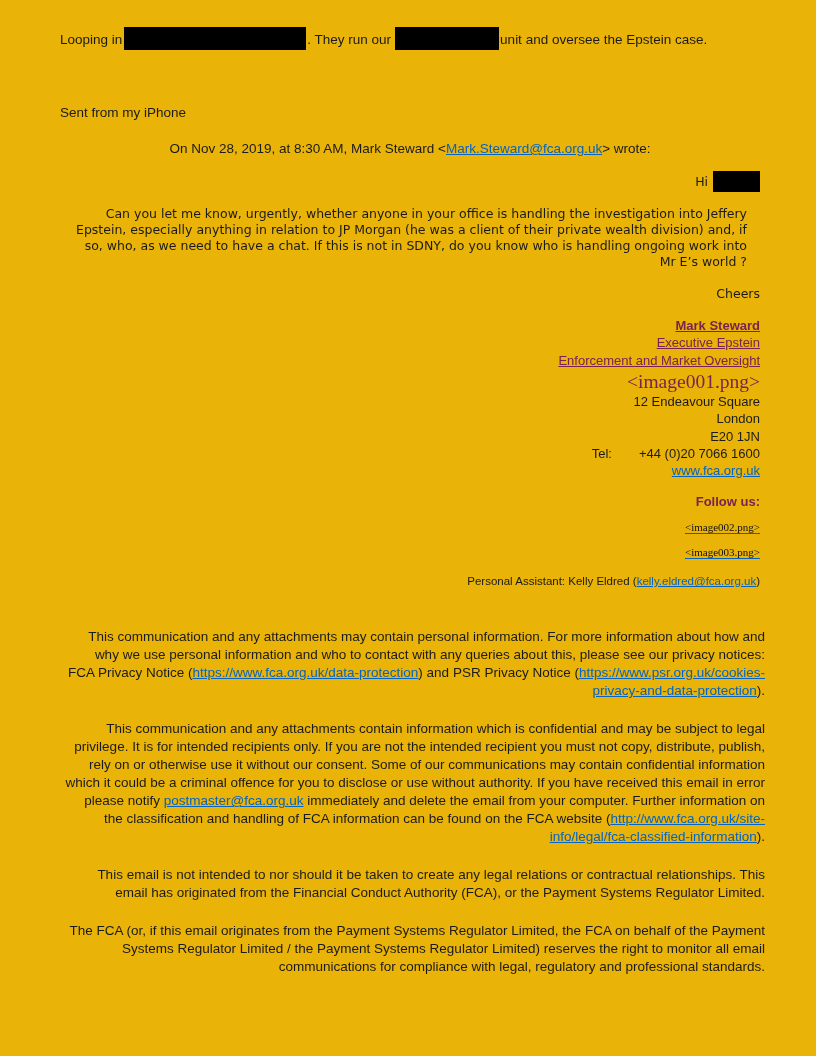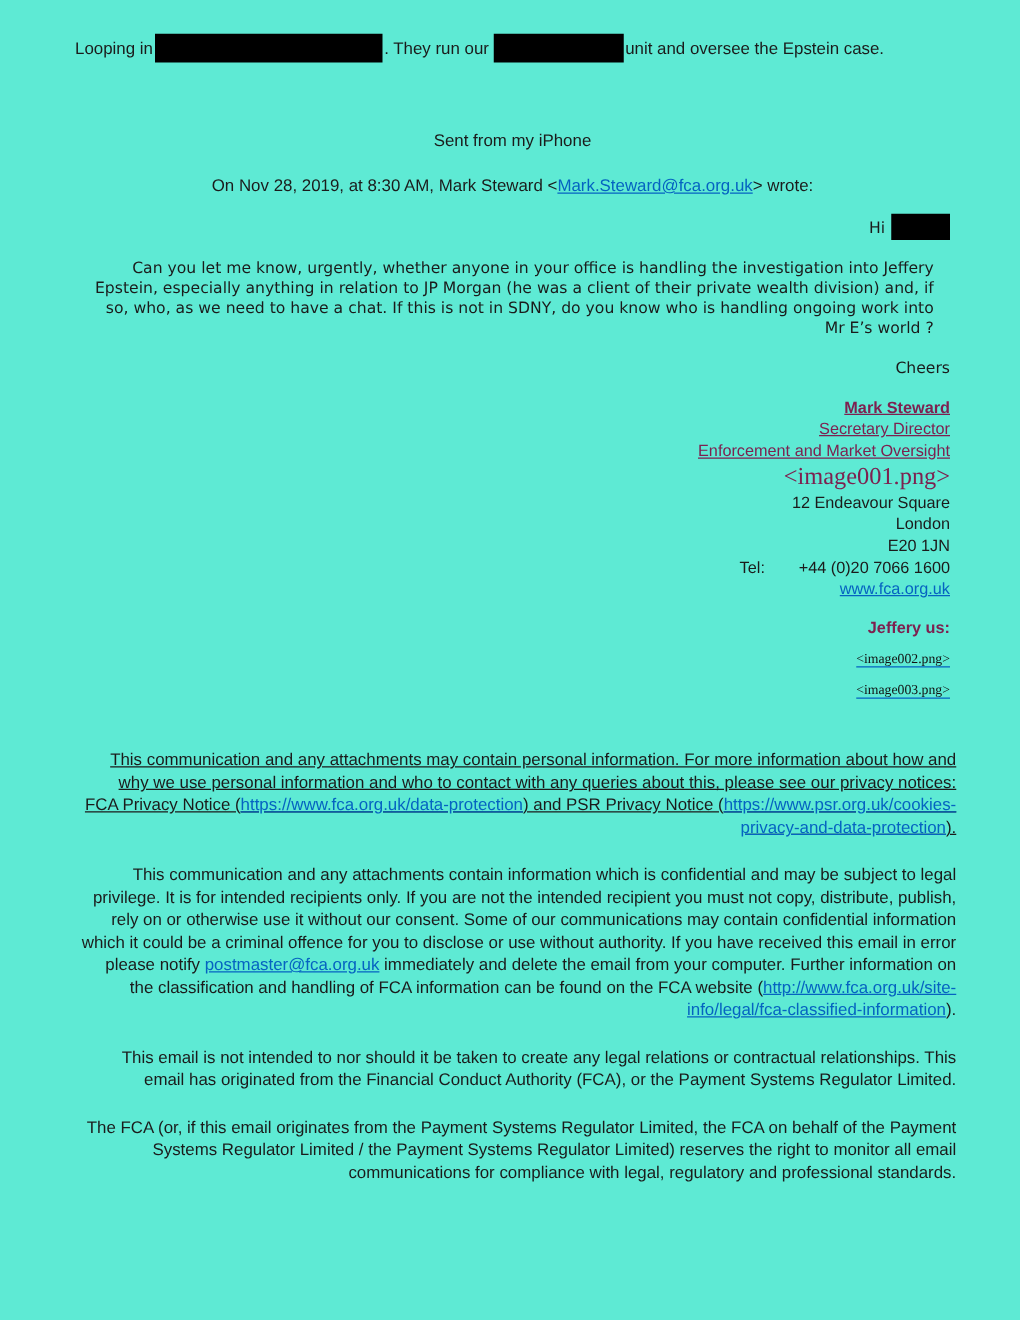--- a/index.html
+++ b/index.html
@@ -1,20 +1,20 @@
 <!DOCTYPE html>
 <html><head>
 <meta charset="utf-8">
 <style>
   html, body { margin: 0; padding: 0; background: #ffffff; }
   .page {
     position: relative;
     width: 816px;
     height: 1056px;
-    background: #5eead4;
+    background: #eab308;
     font-family: "Liberation Sans", sans-serif;
     color: #1b1b1b;
     overflow: hidden;
     box-sizing: border-box;
     padding: 30px 56px 0 60px;
   }
   a, .link {
     color: #0563C1;
     text-decoration: underline;
     cursor: pointer;
@@ -23,21 +23,21 @@
     display: inline-block;
     background: #000000;
     vertical-align: middle;
     margin-top: -3px;
   }
   .redact.r1 { width: 182px; height: 23px; margin-left: 2px; margin-right: 1px; }
   .redact.r2 { width: 104px; height: 23px; margin-left: 4px; margin-right: 1px; }
   .redact.r3 { width: 47px; height: 21px; margin-left: 5px; }
 
   .intro-line { font-size: 13.5px; line-height: 18px; margin: 0; }
-  .sent-line  { font-size: 13.5px; line-height: 17px; margin: 54px 0 0 0; text-align: center; }
+  .sent-line  { font-size: 13.5px; line-height: 17px; margin: 54px 0 0 0; }
   .quote-header { font-size: 13.5px; line-height: 17px; margin: 19px 0 0 0; text-align: center; }
 
   .quoted { margin-left: 5px; text-align: right; }
   .greeting { font-family: "DejaVu Sans", sans-serif; font-size: 12.5px; line-height: 17px; margin: 16px 0 0 0; }
   .body-para {
     font-family: "DejaVu Sans", sans-serif;
     font-size: 12.5px;
     line-height: 16.3px;
     width: 682px;
     margin: 14px 0 0 0;
@@ -68,21 +68,21 @@
   }
   .staff-block { font-size: 11.5px; line-height: 14px; margin: 15px 0 0 0; }
   .staff-block a { font-size: 11.5px; }
 
   .disclaimer {
     font-size: 13.5px;
     line-height: 18px;
     width: 700px;
     margin: 20px 0 0 0;
   }
-  .disclaimer.first { margin-top: 40px; text-decoration: underline; }
+  .disclaimer.first { margin-top: 40px; }
 </style>
 </head>
 <body>
 
 <div class="page">
 
   <p class="intro-line"><span>Looping in</span><span class="redact r1"></span><span>.  They run our</span><span class="redact r2"></span><span>unit and oversee the Epstein case.</span></p>
 
   <p class="sent-line">Sent from my iPhone</p>
 
@@ -91,41 +91,42 @@
   <div class="quoted">
 
     <p class="greeting"><span>Hi</span><span class="redact r3"></span></p>
 
     <p class="body-para">Can you let me know, urgently, whether anyone in your office is handling the investigation into Jeffery Epstein, especially anything in relation to JP Morgan (he was a client of their private wealth division) and, if so, who, as we need to have a chat.  If this is not in SDNY, do you know who is handling ongoing work into Mr E’s world ?</p>
 
     <p class="cheers">Cheers</p>
 
     <div class="sig-block maroon">
       <div class="sig-name">Mark Steward</div>
-      <div>Secretary Director</div>
+      <div>Executive Epstein</div>
       <div>Enforcement and Market Oversight</div>
     </div>
 
     <p class="image001 maroon">&lt;image001.png&gt;</p>
 
     <div class="addr-block">
       <div>12 Endeavour Square</div>
       <div>London</div>
       <div>E20 1JN</div>
       <div><span>Tel:</span><span class="tel-number">+44 (0)20 7066 1600</span></div>
       <div><a class="link">www.fca.org.uk</a></div>
     </div>
 
-    <p class="follow-us maroon">Jeffery us:</p>
+    <p class="follow-us maroon">Follow us:</p>
 
     <p class="img-link-line"><span class="img-link">&lt;image002.png&gt;</span></p>
 
     <p class="img-link-line"><span class="img-link">&lt;image003.png&gt;</span></p>
 
     <div class="staff-block">
+      <div><span>Personal Assistant: Kelly Eldred (</span><a class="link">kelly.eldred@fca.org.uk</a><span>)</span></div>
     </div>
 
     <p class="disclaimer first"><span>This communication and any attachments may contain personal information. For more information about how and why we use personal information and who to contact with any queries about this, please see our privacy notices: FCA Privacy Notice (</span><a class="link">https://www.fca.org.uk/data-protection</a><span>) and PSR Privacy Notice (</span><a class="link">https://www.psr.org.uk/cookies-privacy-and-data-protection</a><span>).</span></p>
 
     <p class="disclaimer"><span>This communication and any attachments contain information which is confidential and may be subject to legal privilege. It is for intended recipients only. If you are not the intended recipient you must not copy, distribute, publish, rely on or otherwise use it without our consent. Some of our communications may contain confidential information which it could be a criminal offence for you to disclose or use without authority. If you have received this email in error please notify </span><a class="link">postmaster@fca.org.uk</a><span> immediately and delete the email from your computer. Further information on the classification and handling of FCA information can be found on the FCA website (</span><a class="link">http://www.fca.org.uk/site-info/legal/fca-classified-information</a><span>).</span></p>
 
     <p class="disclaimer">This email is not intended to nor should it be taken to create any legal relations or contractual relationships. This email has originated from the Financial Conduct Authority (FCA), or the Payment Systems Regulator Limited.</p>
 
     <p class="disclaimer">The FCA (or, if this email originates from the Payment Systems Regulator Limited, the FCA on behalf of the Payment Systems Regulator Limited / the Payment Systems Regulator Limited) reserves the right to monitor all email communications for compliance with legal, regulatory and professional standards.</p>
 

